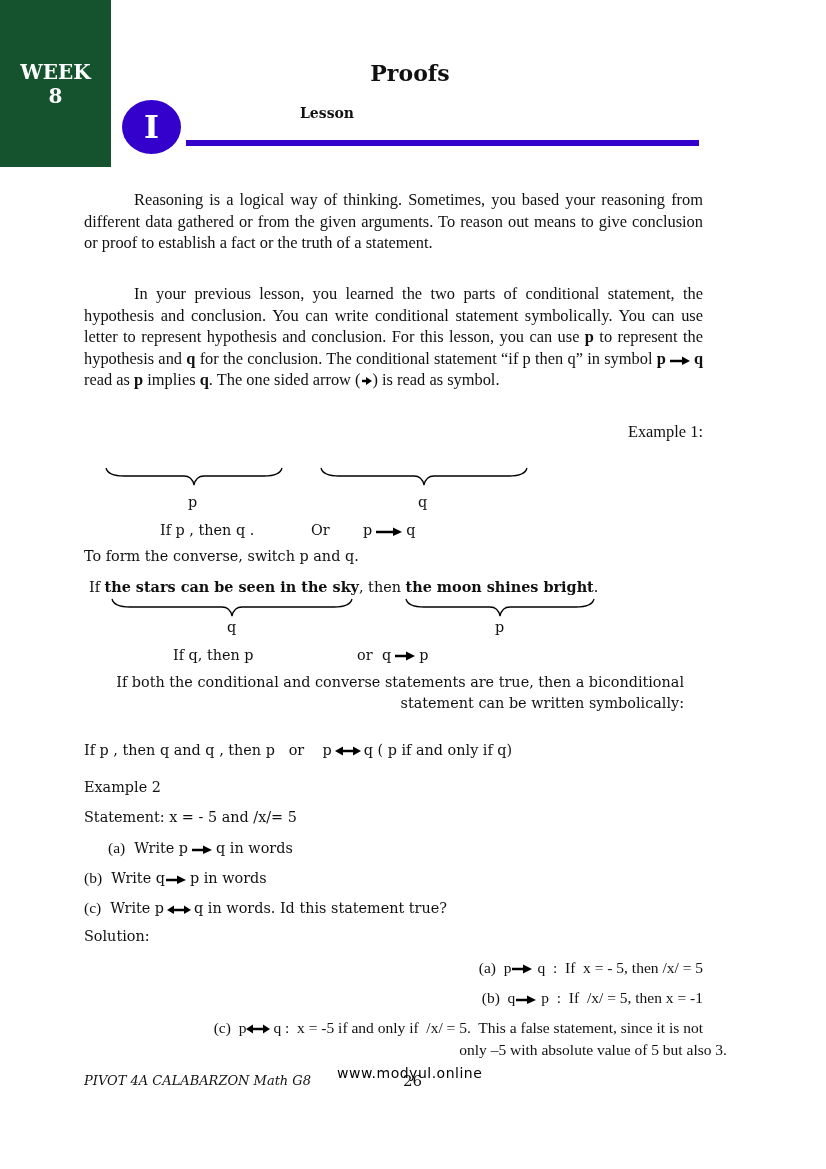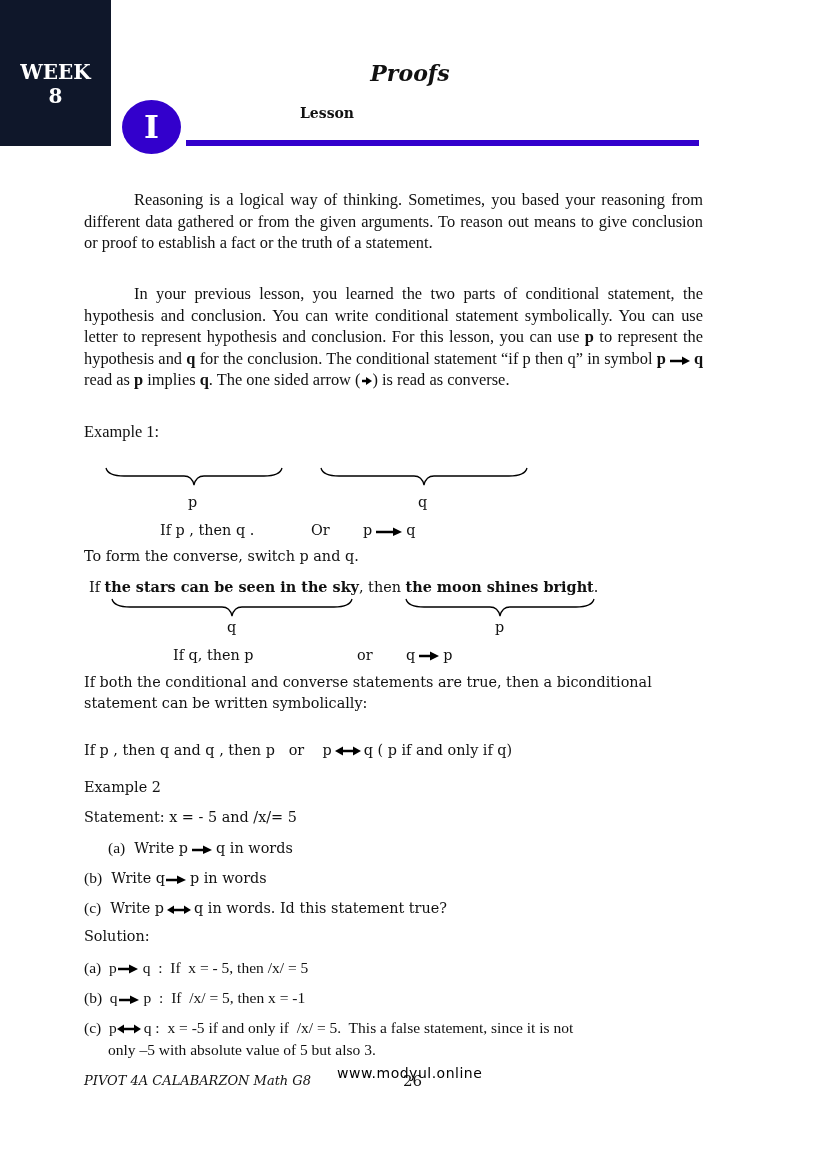--- a/index.html
+++ b/index.html
@@ -1,28 +1,28 @@
 <!DOCTYPE html>
 <html><head>
 <meta charset="utf-8">
 <style>
   html, body { margin: 0; padding: 0; background: #ffffff; }
   body { width: 826px; height: 1169px; position: relative; overflow: hidden;
          font-family: "DejaVu Serif", "Liberation Serif", serif; color: #111; }
-  .week-box { position: absolute; left: 0; top: 0; width: 111px; height: 146px; background: #0f172a; }
+  .week-box { position: absolute; left: 0; top: 0; width: 111px; height: 167px; background: #14532d; }
   .week-text { position: absolute; left: 0; top: 60px; width: 111px; text-align: center; color: #fff;
                font-family: "DejaVu Serif", serif; font-weight: bold; font-size: 20px; line-height: 24px; }
   .circle { position: absolute; left: 122px; top: 100px; width: 59px; height: 54px; border-radius: 50%;
             background: #3300cc; color: #fff; font-weight: bold; font-size: 32px; text-align: center; line-height: 54px; }
   .rule { position: absolute; left: 186px; top: 140px; width: 513px; height: 6px; background: #3300cc; }
   .title { position: absolute; left: 300px; top: 60px; width: 220px; text-align: center;
-           font-weight: bold; font-size: 22px; font-style: italic; }
+           font-weight: bold; font-size: 22px; }
   .subtitle { position: absolute; left: 300px; top: 105px; width: 220px; text-align: left;
               font-weight: bold; font-size: 14px; }
-  .body { position: absolute; left: 84px; width: 619px; font-family: "Liberation Serif", serif; font-size: 16.4px; line-height: 21.5px; }
+  .body { position: absolute; left: 84px; width: 619px; font-family: "Liberation Serif", serif; font-size: 16.4px; line-height: 21.5px; text-align: right; }
   .justify { text-align: justify; text-align-last: left; }
   .indent { text-indent: 50px; }
   .ex { font-family: "DejaVu Serif", serif; font-size: 14.4px; }
   .line { position: absolute; white-space: nowrap; }
   .arrow { display: inline-block; width: 22px; height: 10px; vertical-align: middle; margin: 0 3px; }
   .brace { position: absolute; }
   .footer { position: absolute; left: 84px; top: 1073px; font-family: "DejaVu Serif", serif; font-style: italic; font-size: 13px; }
   .pagenum { position: absolute; left: 403px; top: 1072px; font-family: "DejaVu Serif", serif; font-size: 15px; }
   .watermark { position: absolute; left: 337px; top: 1065px; font-family: "DejaVu Sans", sans-serif; font-size: 14px; color: #000000; letter-spacing: 0.5px; }
 </style>
@@ -42,21 +42,21 @@
 
 <div class="body justify indent" style="top:189px;">Reasoning is a logical way of thinking. Sometimes, you based your reasoning from different data gathered or from the given arguments.  To reason out means to give conclusion or proof to establish a fact or the truth of a statement.</div>
 
 <div class="body justify indent" style="top:283px;">
   <span>In   your previous lesson, you learned the two parts of conditional statement, the hypothesis and conclusion. You can write conditional statement symbolically. You can use letter to represent hypothesis and conclusion. For this lesson, you can use </span><b>p</b><span> to represent the hypothesis and </span><b>q</b><span> for the conclusion.  The conditional statement  “if p then q” in symbol  </span><b>p</b><svg class="arrow" viewBox="0 0 22 10">
       <line x1="1" y1="6" x2="15" y2="6" stroke="#000" stroke-width="2.5"></line>
       <polygon points="13,1.5 21,6 13,10" fill="#000"></polygon>
     </svg><b>q</b><span> read as </span><b>p</b><span> implies </span><b>q</b><span>.  The one sided arrow (</span><svg class="arrow" style="width:12px;margin:0" viewBox="0 0 12 10">
       <line x1="1" y1="5" x2="6" y2="5" stroke="#000" stroke-width="2.5"></line>
       <polygon points="5,1 11,5 5,9" fill="#000"></polygon>
-    </svg><span>) is read as converse.</span>
+    </svg><span>) is read as symbol.</span>
 </div>
 
 <div class="line body" style="top:421px;">Example 1:</div>
 
 <svg class="brace" style="left:104px;top:466px;" width="180" height="22" viewBox="0 0 180 22">
   <path d="M2 2 Q4 10 20 10 L80 10 Q88 10 90 19 Q92 10 100 10 L160 10 Q176 10 178 2" fill="none" stroke="#000" stroke-width="1.3"></path>
 </svg>
 <svg class="brace" style="left:319px;top:466px;" width="210" height="22" viewBox="0 0 210 22">
   <path d="M2 2 Q4 10 20 10 L95 10 Q103 10 105 19 Q107 10 115 10 L190 10 Q206 10 208 2" fill="none" stroke="#000" stroke-width="1.3"></path>
 </svg>
@@ -81,21 +81,21 @@
   <path d="M2 2 Q4 10 20 10 L112 10 Q120 10 122 19 Q124 10 132 10 L224 10 Q240 10 242 2" fill="none" stroke="#000" stroke-width="1.3"></path>
 </svg>
 <svg class="brace" style="left:404px;top:597px;" width="192" height="22" viewBox="0 0 192 22">
   <path d="M2 2 Q4 10 20 10 L86 10 Q94 10 96 19 Q98 10 106 10 L172 10 Q188 10 190 2" fill="none" stroke="#000" stroke-width="1.3"></path>
 </svg>
 <div class="line ex" style="left:227px;top:619px;">q</div>
 <div class="line ex" style="left:495px;top:619px;">p</div>
 
 <div class="line ex" style="left:173px;top:647px;">If q, then p</div>
 <div class="line ex" style="left:357px;top:647px;">or</div>
-<div class="line ex" style="left:406px;top:647px;">
+<div class="line ex" style="left:382px;top:647px;">
   <span>q</span><svg class="arrow" viewBox="0 0 22 10">
       <line x1="1" y1="5" x2="14" y2="5" stroke="#000" stroke-width="2.5"></line>
       <polygon points="12,0.5 21,5 12,9.5" fill="#000"></polygon>
     </svg><span>p</span>
 </div>
 
 <div class="body ex" style="top:672px;line-height:21px;width:600px;">If both the conditional and converse statements are true, then a biconditional statement can be written symbolically:</div>
 
 <div class="line ex" style="left:84px;top:742px;">
   <span style="white-space:pre">If p , then q and q , then p   or</span>&nbsp;&nbsp;&nbsp;&nbsp;<span>p</span><svg class="arrow" style="width:26px" viewBox="0 0 26 10">

